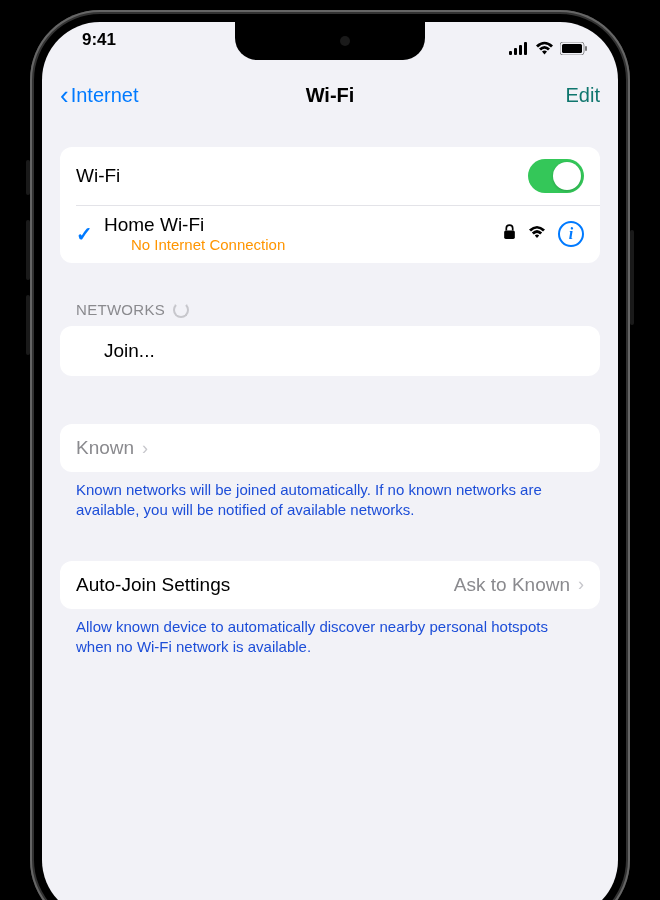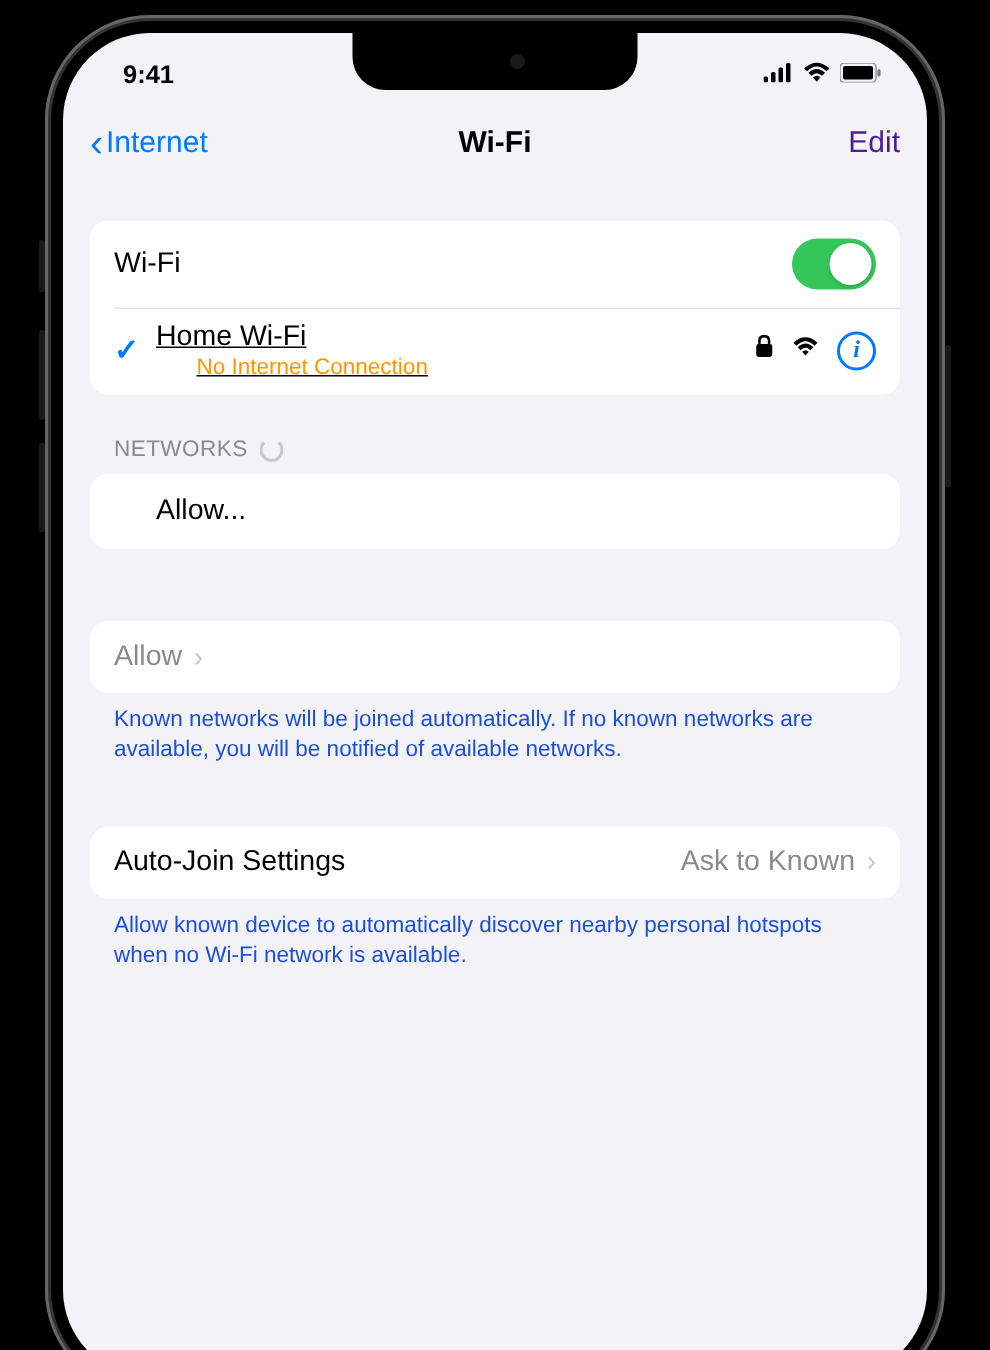--- a/index.html
+++ b/index.html
@@ -61,21 +61,20 @@
       height: 10px;
       background: #1a1a1a;
       border-radius: 50%;
       position: absolute;
       left: 55%;
     }
     .status-bar {
       height: 48px;
       display: flex;
       justify-content: space-between;
-      align-items: center;
       padding: 8px 30px 0;
       font-size: 17px;
       font-weight: 600;
     }
     .status-left { padding-left: 10px; }
     .status-right { display: flex; gap: 6px; align-items: center; }
     .nav-bar {
       display: flex;
       justify-content: space-between;
       align-items: center;
@@ -93,21 +92,21 @@
       margin-right: 2px;
     }
     .nav-title {
       font-size: 20px;
       font-weight: 600;
       position: absolute;
       left: 50%;
       transform: translateX(-50%);
     }
     .edit-btn {
-      color: #4c1d95;
+      color: #0f766e;
       font-size: 20px;
       text-align: right;
     }
     .content {
       padding: 0 18px;
     }
     .section {
       margin-top: 28px;
     }
     .card {
@@ -151,21 +150,20 @@
       margin-left: 16px;
     }
     .check-col {
       width: 28px;
       color: #007aff;
       font-size: 20px;
       font-weight: 600;
     }
     .network-info {
       flex: 1;
-      text-decoration: underline;
     }
     .network-name {
       font-size: 19px;
     }
     .network-status {
       font-size: 15px;
       color: #ff9500;
       margin-left: 27px;
     }
     .network-icons {
@@ -299,36 +297,36 @@
                 <svg class="wifi-svg" viewBox="0 0 18 13">
                     <path d="M9 12.5 L6.8 10 Q9 8 11.2 10 Z M3.8 7 Q9 2 14.2 7 L12.2 9 Q9 5.8 5.8 9 Z M1 4 Q9 -3.2 17 4 L15 6 Q9 0 3 6 Z" fill="#000"></path>
                   </svg>
               </span>
               <div class="info-circle">i</div>
             </div>
           </div>
         </div>
       </div>
 
-      <div class="section" style="margin-top:28px">
+      <div class="section" style="margin-top:38px">
         <div class="sec-header">
           <span>NETWORKS</span>
           <span class="spinner"></span>
         </div>
         <div class="card">
           <div class="other-row">
-            <span>Allow...</span>
+            <span>Join...</span>
           </div>
         </div>
       </div>
 
       <div class="section" style="margin-top:48px">
         <div class="card">
           <div class="row">
-            <span class="row-value">Allow</span>
+            <span class="row-value">Known</span>
             <span class="chevron">›</span>
           </div>
         </div>
         <div class="footer-text">Known networks will be joined automatically. If no known networks are available, you will be notified of available networks.</div>
       </div>
 
       <div class="section" style="margin-top:40px">
         <div class="card">
           <div class="row">
             <span class="row-label">Auto-Join Settings</span>

